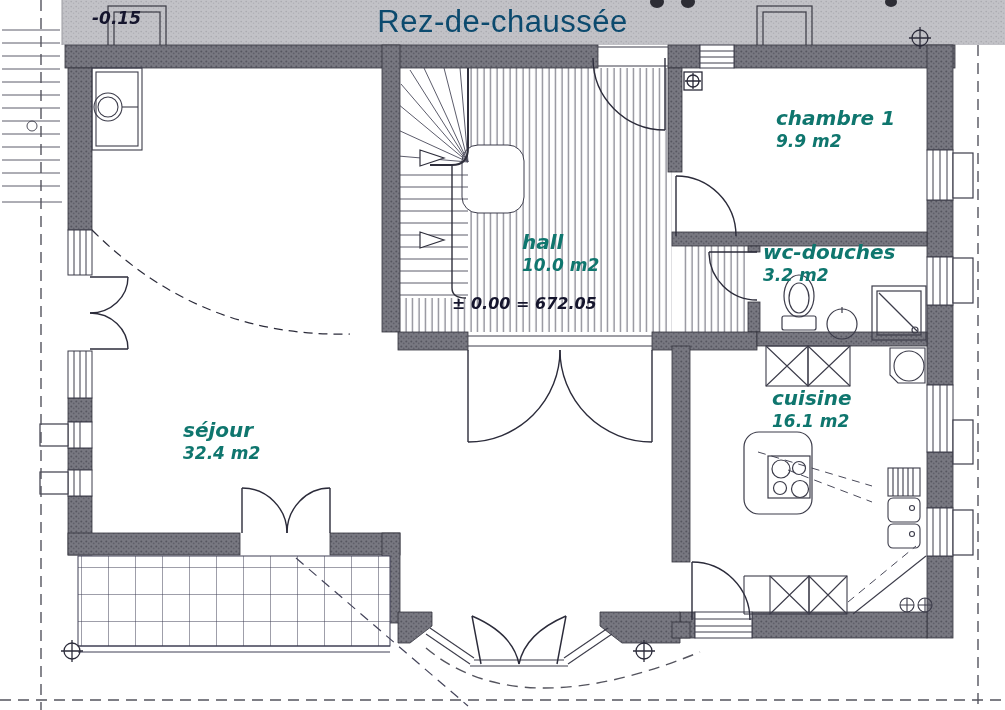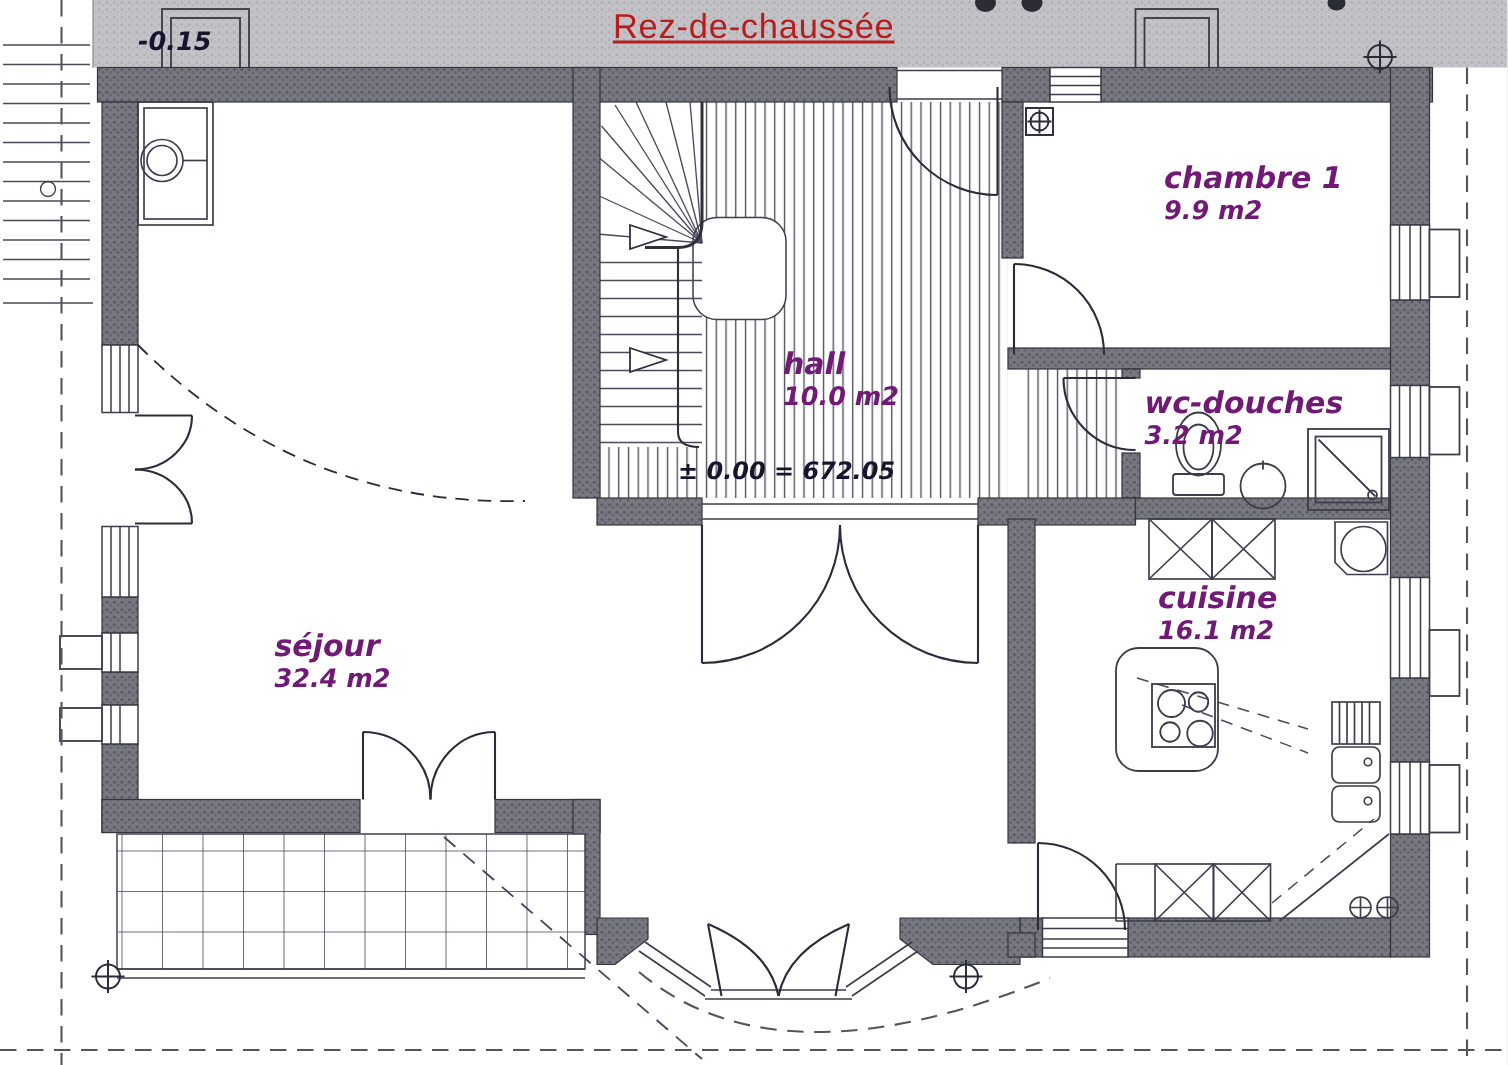--- a/index.html
+++ b/index.html
@@ -1,25 +1,25 @@
 <!DOCTYPE html>
 <html><head>
 <meta charset="utf-8">
 <style>
   html,body{margin:0;padding:0;background:#e8e8e8;}
   .canvas{position:relative;width:1005px;height:710px;background:#ffffff;overflow:hidden;
           font-family:"DejaVu Sans",sans-serif;}
   .canvas svg{position:absolute;left:0;top:0;}
   .title{position:absolute;left:0;right:0;top:4px;text-align:center;
-         font-family:"Liberation Sans",sans-serif;font-size:23px;color:#b91c1c;letter-spacing:.5px;text-decoration:underline;}
-  .lbl{position:absolute;font-style:italic;font-weight:bold;font-size:20px;color:#701a75;
+         font-family:"Liberation Sans",sans-serif;font-size:31px;color:#0c4a6e;letter-spacing:.5px;}
+  .lbl{position:absolute;font-style:italic;font-weight:bold;font-size:20px;color:#0f766e;
        line-height:1.2;white-space:nowrap;}
   .lbl .area{font-size:17px;margin-top:1px;}
   .small{font-size:17px;}
-  .elev{position:absolute;font-style:italic;font-weight:bold;font-size:16px;color:#15152d;white-space:nowrap;margin-top:10px;}
+  .elev{position:absolute;font-style:italic;font-weight:bold;font-size:16px;color:#15152d;white-space:nowrap;}
 </style>
 </head>
 <body>
 
 <div class="canvas">
 <svg width="1005" height="710" viewBox="0 0 1005 710">
   <defs>
     <pattern id="wallp" width="5" height="5" patternUnits="userSpaceOnUse">
       <rect width="5" height="5" fill="#787881"></rect>
       <circle cx="1.3" cy="1.4" r="1" fill="#565660"></circle>
@@ -419,18 +419,18 @@
   <div class="lbl" style="left:772px;top:386px">
     <div>cuisine</div>
     <div class="area">16.1 m2</div>
   </div>
 
   <div class="lbl" style="left:776px;top:106px">
     <div>chambre 1</div>
     <div class="area">9.9 m2</div>
   </div>
 
-  <div class="lbl" style="left:763px;top:256px">
+  <div class="lbl" style="left:763px;top:240px">
     <div>wc-douches</div>
     <div class="area">3.2 m2</div>
   </div>
 
 </div>
 
 </body></html>

